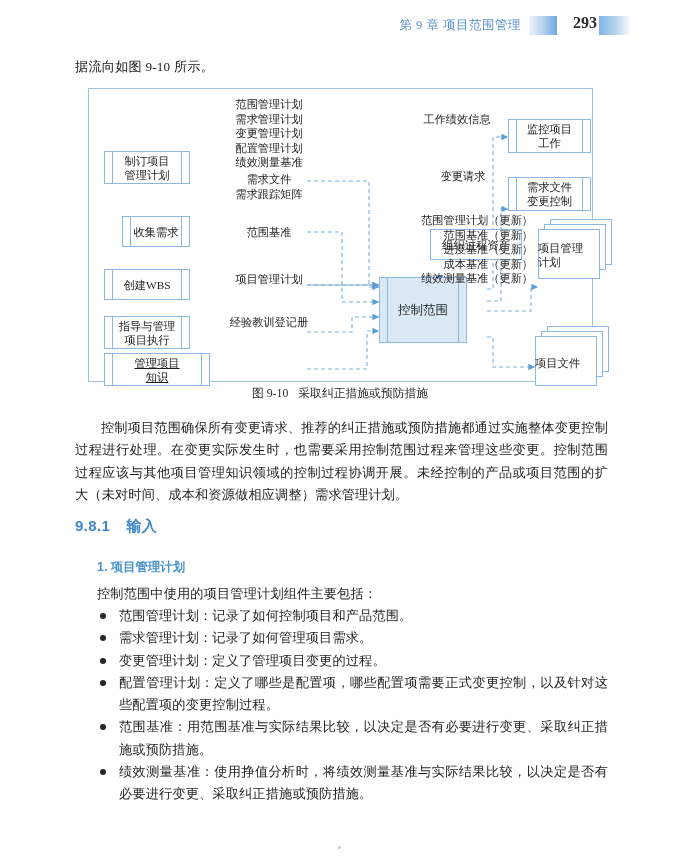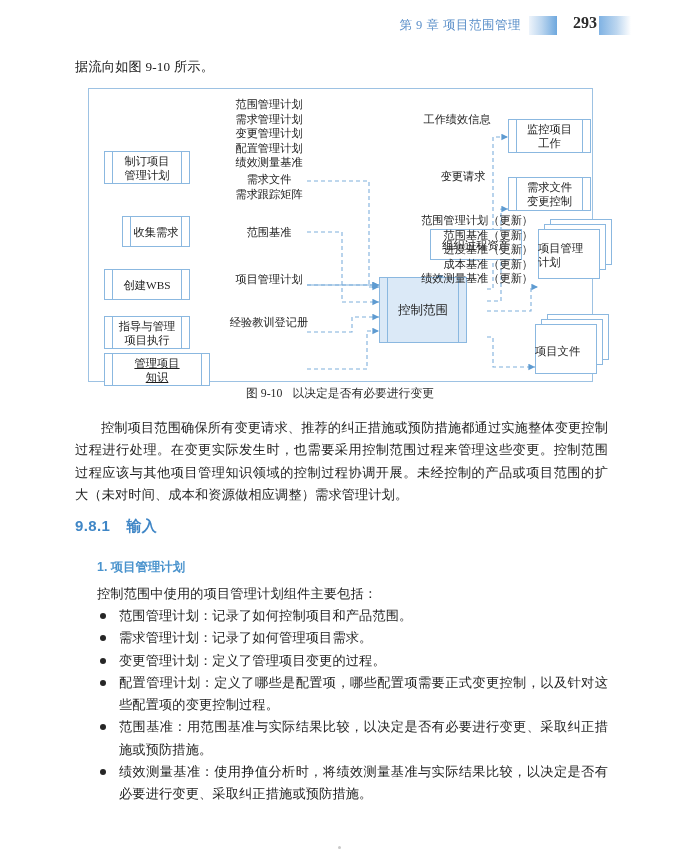--- a/index.html
+++ b/index.html
@@ -317,21 +317,21 @@
   </div>
 
   <div class="docstack" style="left:449px; top:130px; width:78px; height:62px;">
     <div class="sheet s1" style="width:62px;height:46px;"></div>
     <div class="sheet s2" style="width:62px;height:46px;"></div>
     <div class="sheet s3" style="width:62px;height:50px; border-bottom-left-radius:0;"></div>
     <div class="label" style="top:22px; width:62px; white-space:pre-line;">项目管理
 计划</div>
   </div>
 
-  <div class="docstack" style="left:446px; top:225px; width:78px; height:62px;padding-left:8px;">
+  <div class="docstack" style="left:446px; top:237px; width:78px; height:62px;padding-left:8px;">
     <div class="sheet s1" style="width:62px;height:46px;"></div>
     <div class="sheet s2" style="width:62px;height:46px;"></div>
     <div class="sheet s3" style="width:62px;height:50px;"></div>
     <div class="label" style="top:30px; width:62px; white-space:pre-line;">项目文件</div>
   </div>
 
   <div class="flabel center" style="left:105px; top:8px; width:150px;">范围管理计划
 需求管理计划
 变更管理计划
 配置管理计划
@@ -352,21 +352,21 @@
 
   <div class="flabel right" style="left:312px; top:124px; width:132px;">范围管理计划（更新）
 范围基准（更新）
 进度基准（更新）
 成本基准（更新）
 绩效测量基准（更新）</div>
 
 </div>
 
 <div class="figure-caption">
-  <span class="capnum">图 9-10</span><span>以决定是否有必要进行变更</span>
+  <span class="capnum">图 9-10</span><span>采取纠正措施或预防措施</span>
 </div>
 
 <div class="para" style="left:75px; top:417px; width:533px; text-indent:26px;">控制项目范围确保所有变更请求、推荐的纠正措施或预防措施都通过实施整体变更控制过程进行处理。在变更实际发生时，也需要采用控制范围过程来管理这些变更。控制范围过程应该与其他项目管理知识领域的控制过程协调开展。未经控制的产品或项目范围的扩大（未对时间、成本和资源做相应调整）需求管理计划。</div>
 
 <div class="h3" style="left:75px; top:517px;">
   <span class="num">9.8.1</span><span>输入</span>
 </div>
 
 <div class="h4" style="left:97px; top:559px;">1. 项目管理计划</div>
 

